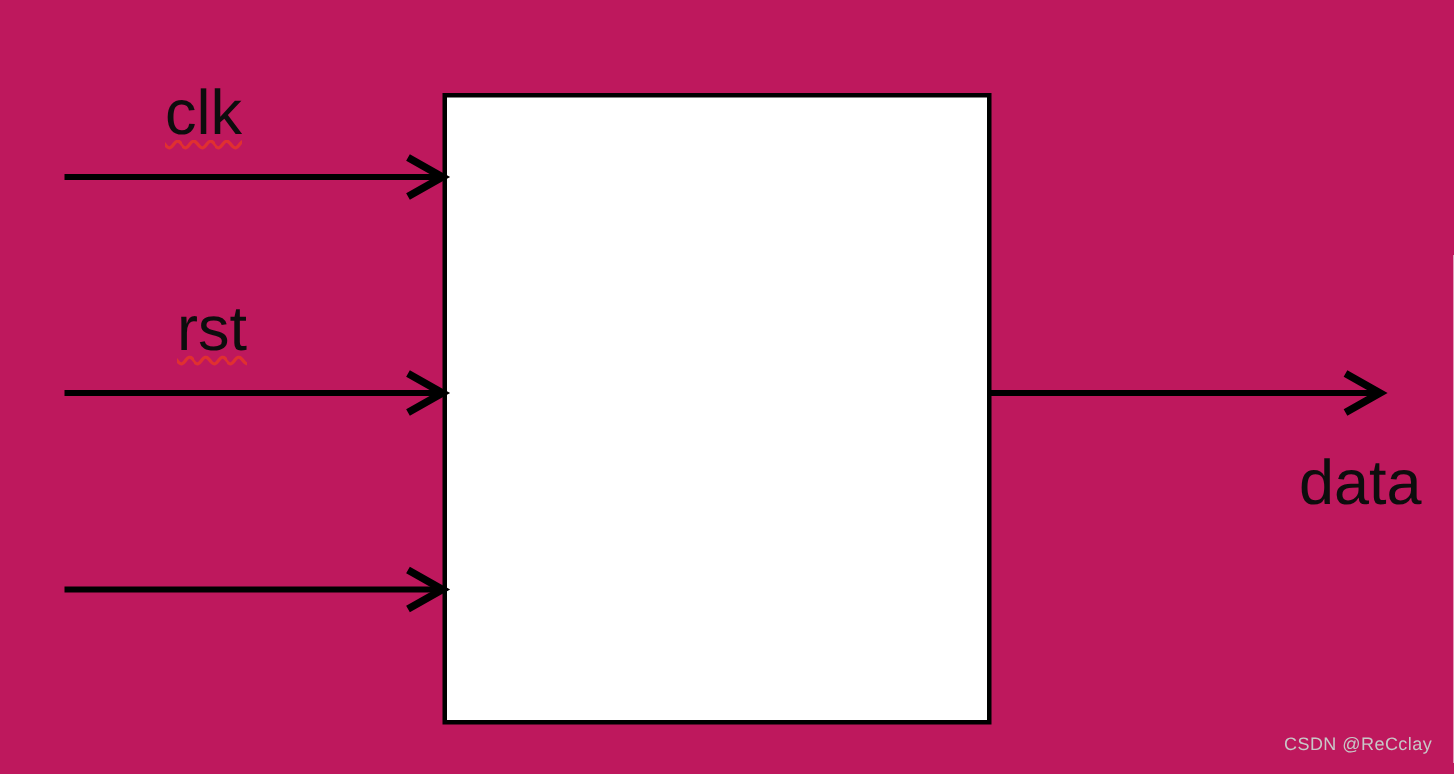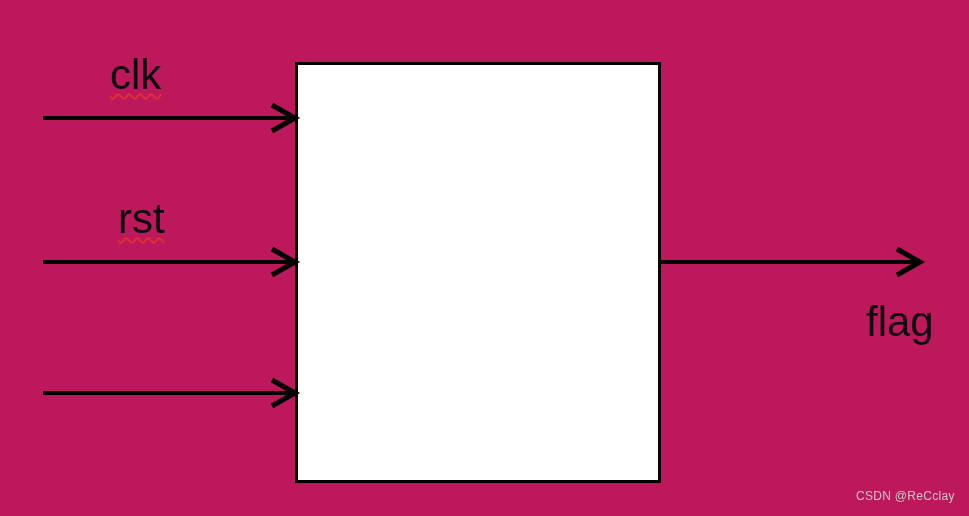--- a/index.html
+++ b/index.html
@@ -83,17 +83,17 @@
       <polyline points="897,249 920,262 897,275" fill="none" stroke="#000000" stroke-width="5" stroke-linecap="butt" stroke-linejoin="miter"></polyline>
     </g>
 
   </svg>
 
   <div class="sig-label misspelled" id="label-clk">clk</div>
 
   <div class="sig-label misspelled" id="label-rst">rst</div>
 
 
-  <div class="sig-label" id="label-flag">flag</div>
+  <div class="sig-label" id="label-flag">data</div>
 
   <div id="watermark">CSDN @ReCclay</div>
 
 </div>
 
 </body></html>

